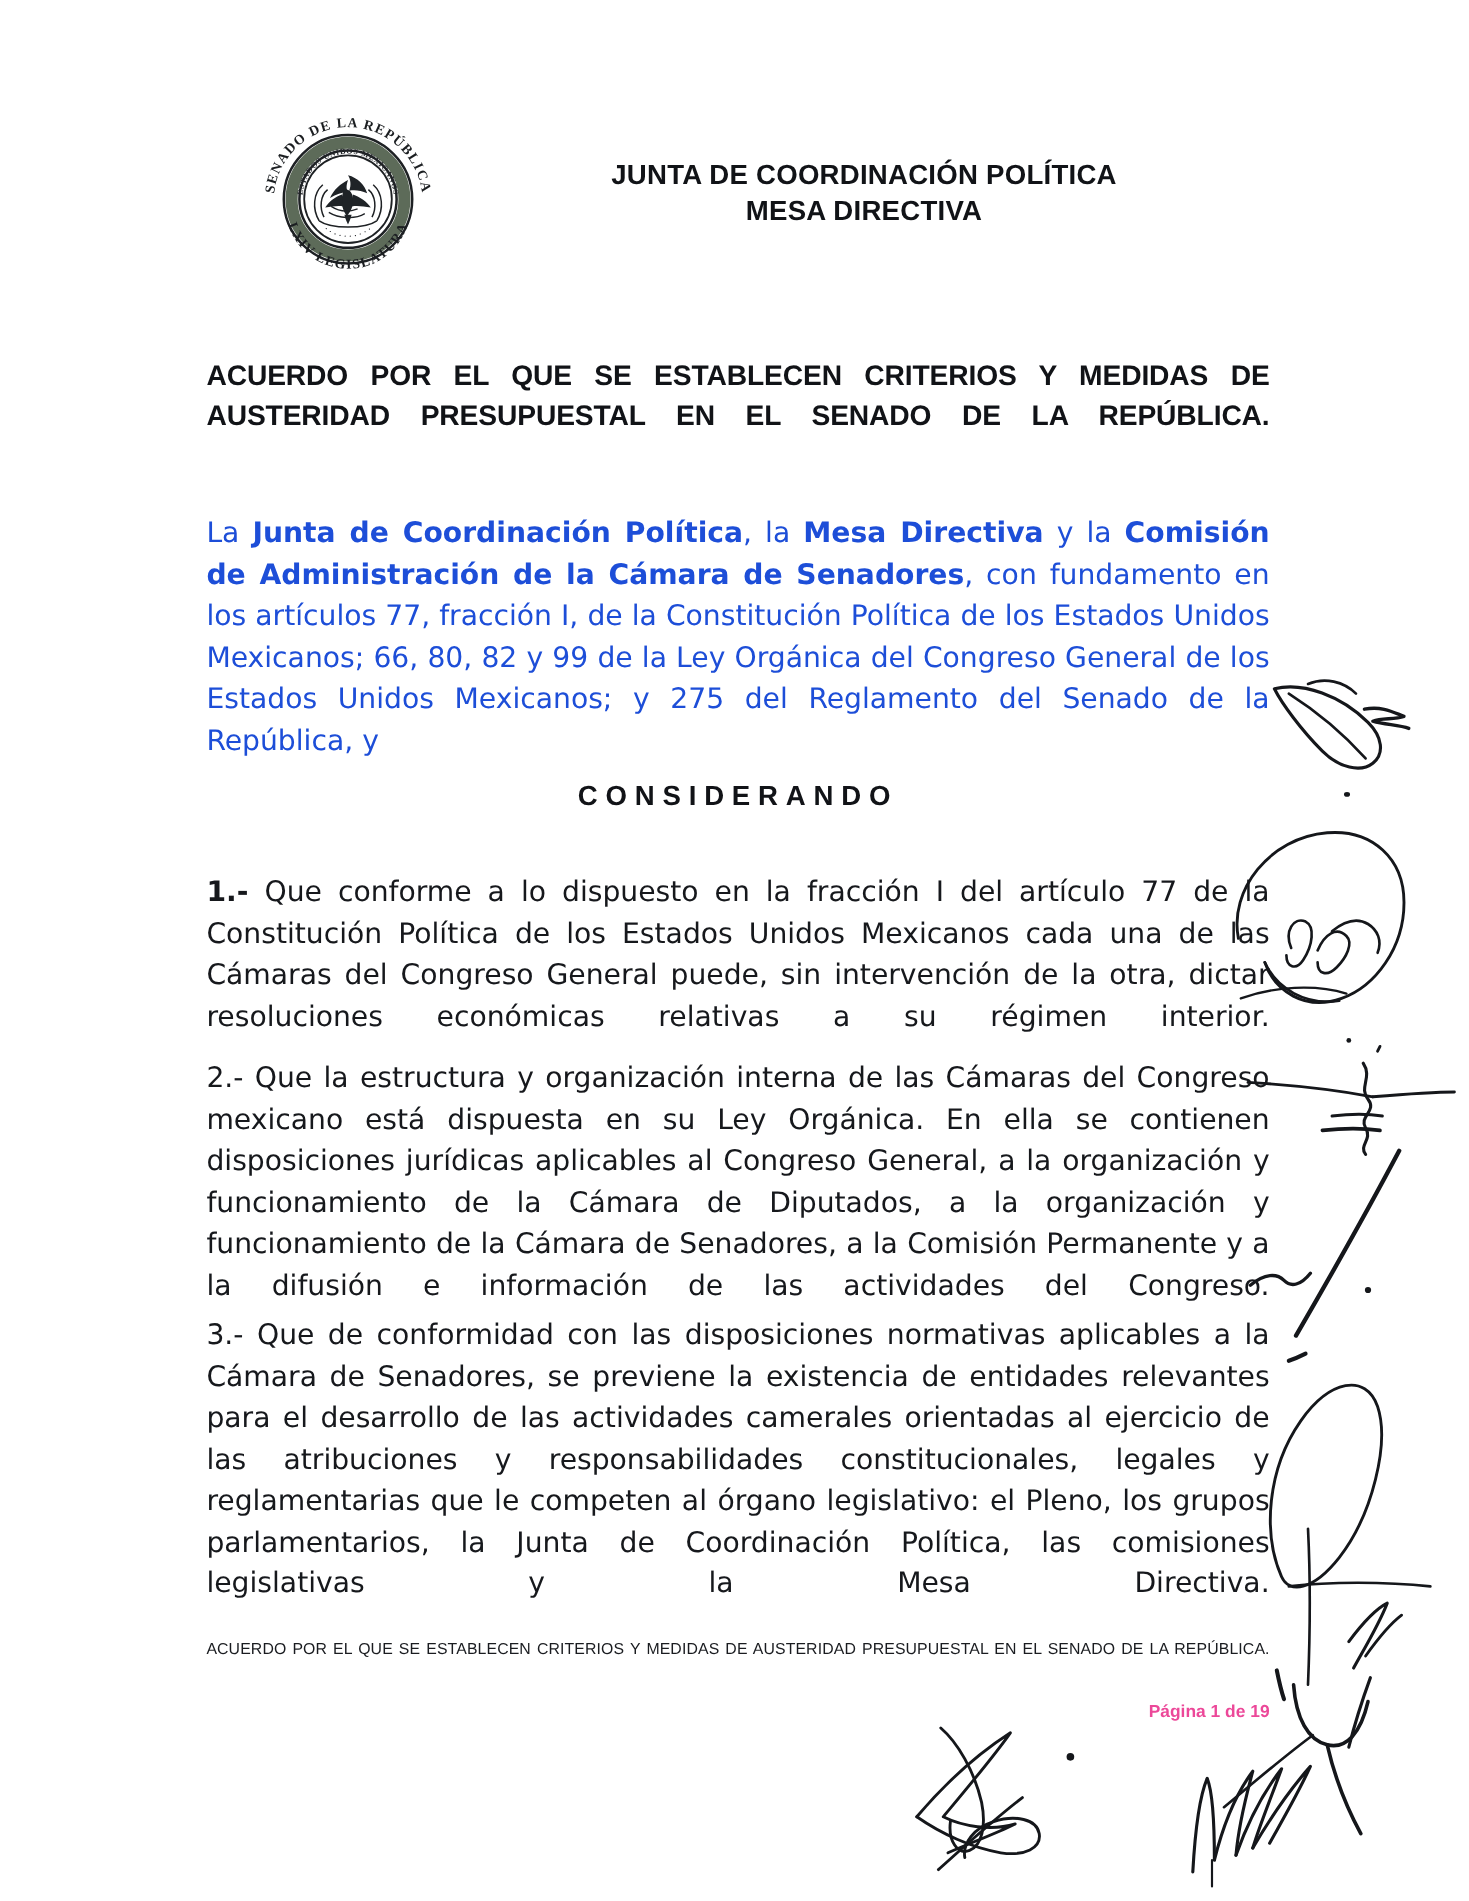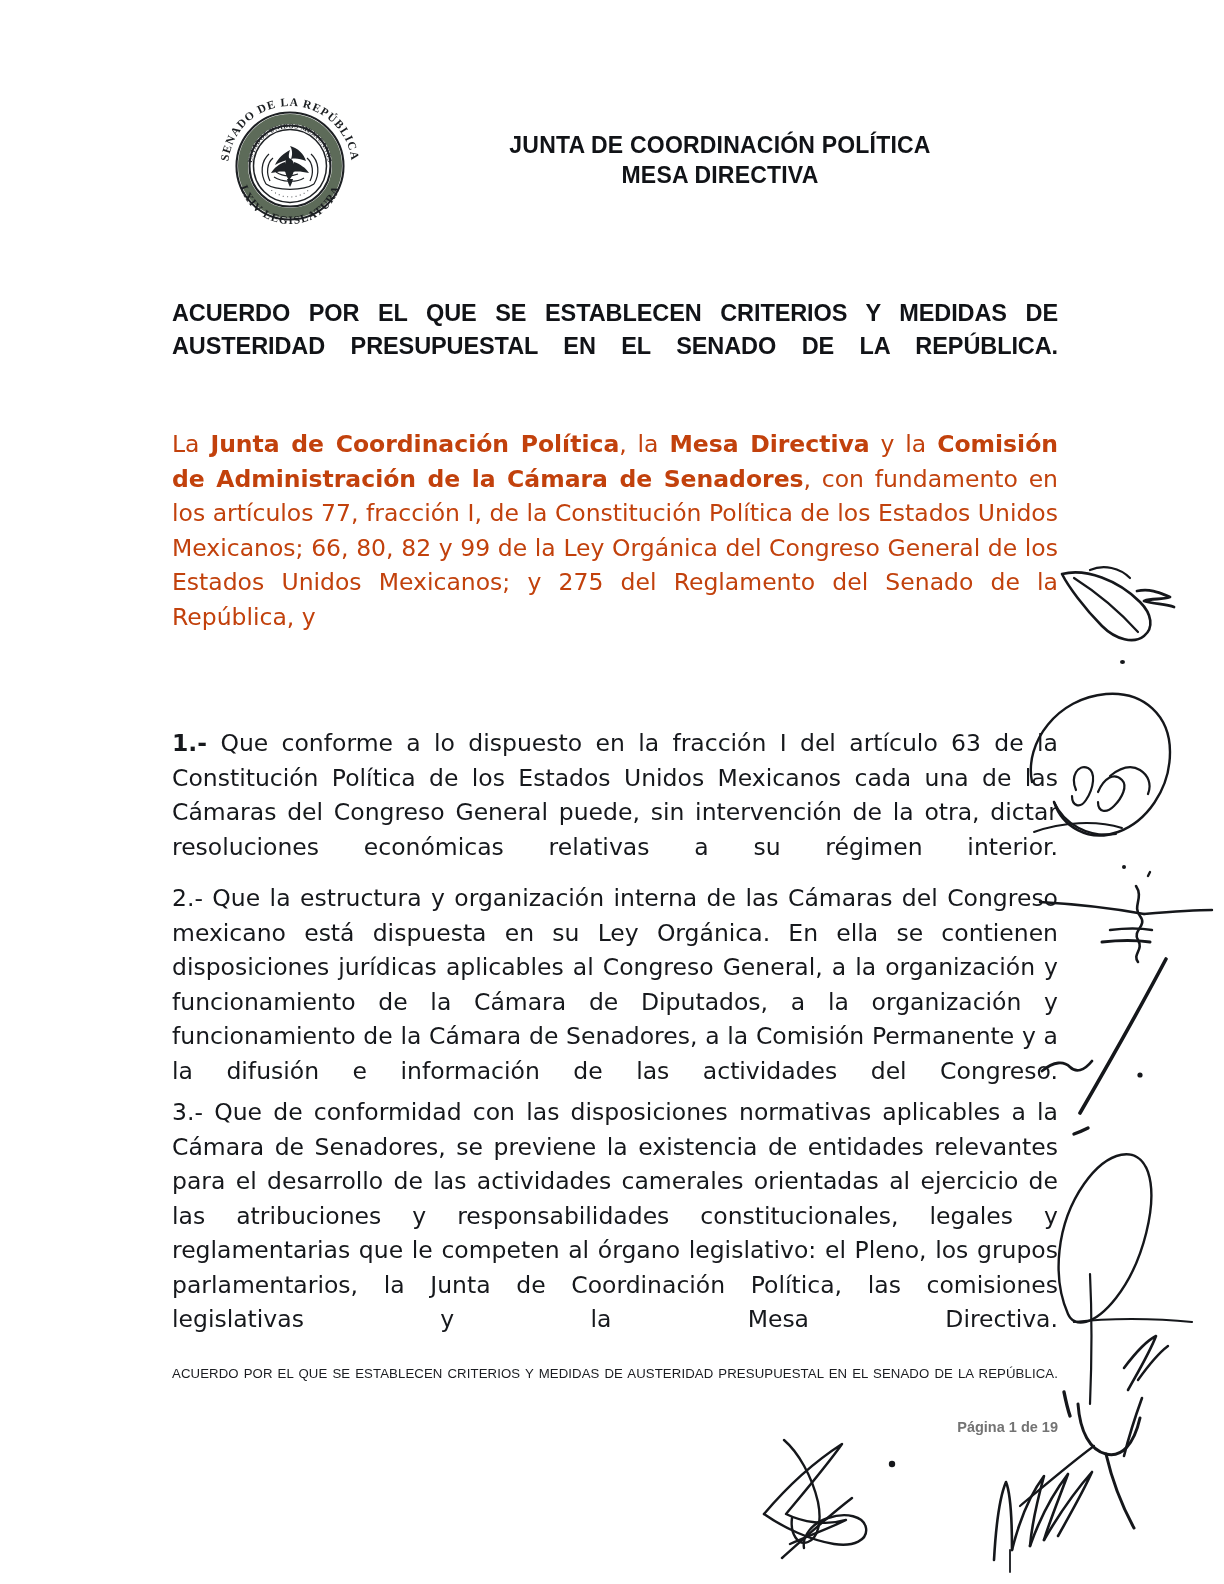--- a/index.html
+++ b/index.html
@@ -73,21 +73,21 @@
   }
 
   .intro {
     position: absolute;
     left: 172px;
     top: 427px;
     width: 886px;
     font-size: 23.5px;
     line-height: 34.5px;
     text-align: justify;
-    color: #c2410c;
+    color: #1d4ed8;
   }
   .intro b { font-weight: bold; }
 
   .considerando {
     position: absolute;
     left: 172px;
     top: 650px;
     width: 886px;
     text-align: center;
     font-family: "Liberation Sans", sans-serif;
@@ -137,21 +137,21 @@
 
   .page-number {
     position: absolute;
     left: 888px;
     top: 1419px;
     width: 170px;
     text-align: right;
     font-family: "Liberation Sans", sans-serif;
     font-weight: bold;
     font-size: 14.5px;
-    color: #737373;
+    color: #ec4899;
   }
 
   
   .ink {
     position: absolute;
     pointer-events: none;
   }
   .ink svg { display: block; overflow: visible; }
   .ink path, .ink line { fill: none; stroke: #15171b; stroke-linecap: round; stroke-linejoin: round; }
 
@@ -229,22 +229,23 @@
     <div class="header-titles">
       <div>JUNTA DE COORDINACIÓN POLÍTICA</div>
       <div>MESA DIRECTIVA</div>
     </div>
   </div>
 
   <div class="doc-title">ACUERDO POR EL QUE SE ESTABLECEN CRITERIOS Y MEDIDAS DE AUSTERIDAD PRESUPUESTAL EN EL SENADO DE LA REPÚBLICA.</div>
 
   <div class="intro"><span>La </span><b>Junta de Coordinación Política</b><span>, la </span><b>Mesa Directiva</b><span> y la </span><b>Comisión de Administración de la Cámara de Senadores</b><span>, con fundamento en los artículos 77, fracción I, de la Constitución Política de los Estados Unidos Mexicanos; 66, 80, 82 y 99 de la Ley Orgánica del Congreso General de los Estados Unidos Mexicanos; y 275 del Reglamento del Senado de la República, y</span></div>
 
-
-  <div class="clause clause-1"><span class="num-b">1.-</span><span> Que conforme a lo dispuesto en la fracción I del artículo 63 de la Constitución Política de los Estados Unidos Mexicanos cada una de las Cámaras del Congreso General puede, sin intervención de la otra, dictar resoluciones económicas relativas a su régimen interior.</span></div>
+  <div class="considerando">CONSIDERANDO</div>
+
+  <div class="clause clause-1"><span class="num-b">1.-</span><span> Que conforme a lo dispuesto en la fracción I del artículo 77 de la Constitución Política de los Estados Unidos Mexicanos cada una de las Cámaras del Congreso General puede, sin intervención de la otra, dictar resoluciones económicas relativas a su régimen interior.</span></div>
 
   <div class="clause clause-2"><span>2.-</span><span> Que la estructura y organización interna de las Cámaras del Congreso mexicano está dispuesta en su Ley Orgánica. En ella se contienen disposiciones jurídicas aplicables al Congreso General, a la organización y funcionamiento de la Cámara de Diputados, a la organización y funcionamiento de la Cámara de Senadores, a la Comisión Permanente y a la difusión e información de las actividades del Congreso.</span></div>
 
   <div class="clause clause-3"><span>3.-</span><span> Que de conformidad con las disposiciones normativas aplicables a la Cámara de Senadores, se previene la existencia de entidades relevantes para el desarrollo de las actividades camerales orientadas al ejercicio de las atribuciones y responsabilidades constitucionales, legales y reglamentarias que le competen al órgano legislativo: el Pleno, los grupos parlamentarios, la Junta de Coordinación Política, las comisiones legislativas y la Mesa Directiva.</span></div>
 
   <div class="footer-note">ACUERDO POR EL QUE SE ESTABLECEN CRITERIOS Y MEDIDAS DE AUSTERIDAD PRESUPUESTAL EN EL SENADO DE LA REPÚBLICA.</div>
   <div class="page-number">Página 1 de 19</div>
 
   <div class="ink sig-a">
     <svg viewBox="0 0 190 130" width="190" height="130" aria-hidden="true">

